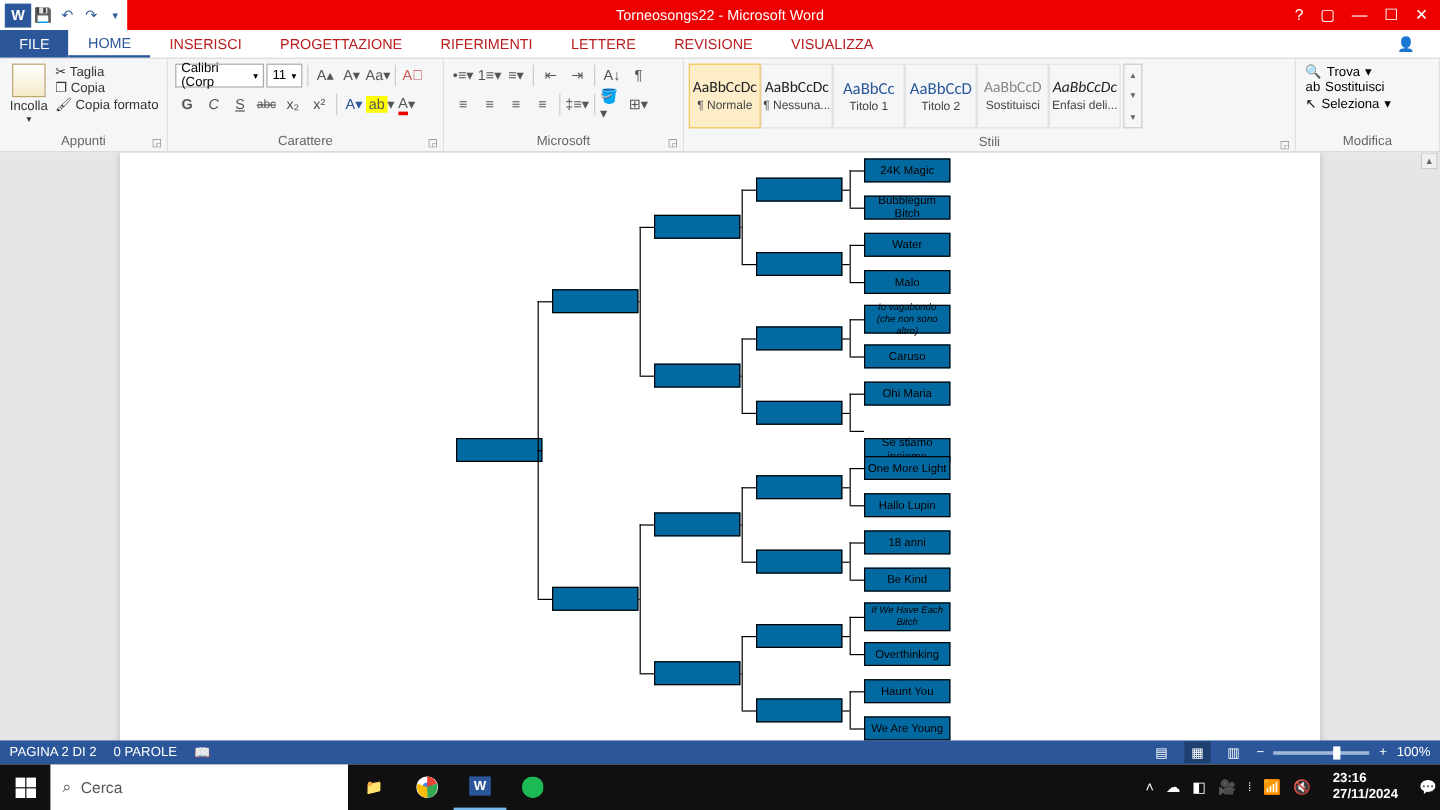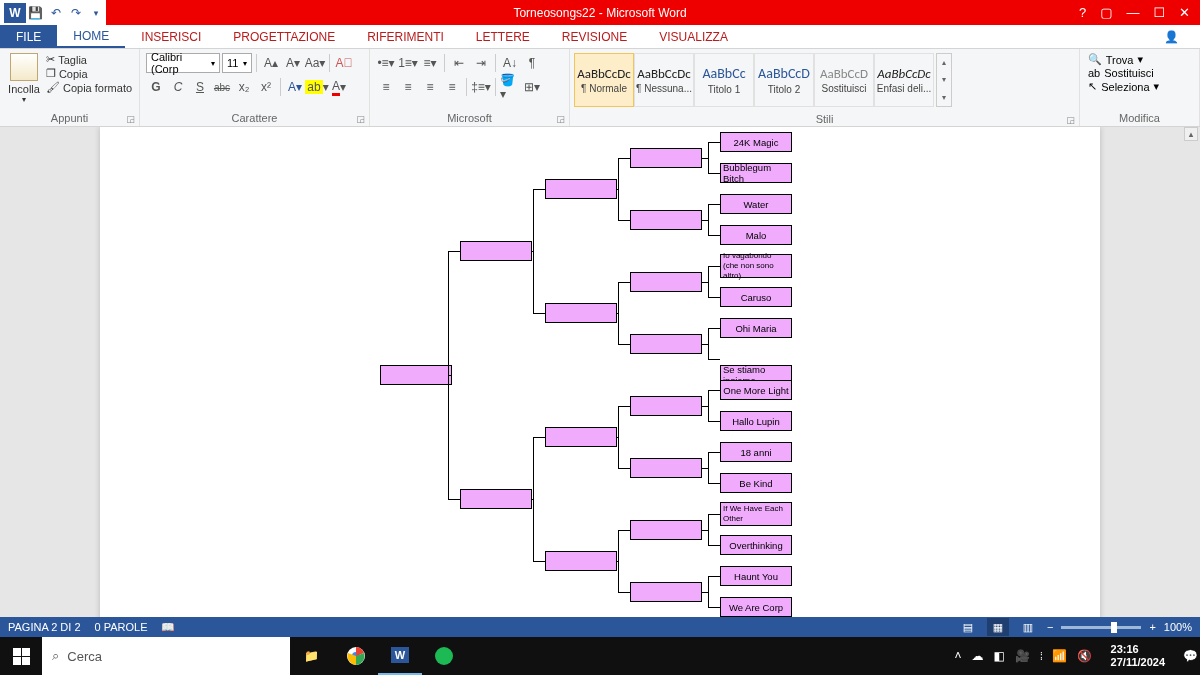--- a/index.html
+++ b/index.html
@@ -58,23 +58,23 @@
 .edit-group .body { flex-direction:column; gap:1px; padding:4px 8px; }
 .edit-group .body div { display:flex; align-items:center; gap:4px; white-space:nowrap; font-size:11px; }
 
 
 .doc-area { position:absolute; top:127px; bottom:18px; left:0; right:0; background:#e6e6e6; overflow:hidden; }
 .page { position:absolute; left:100px; top:0; width:1000px; height:600px; background:#fff; box-shadow:0 0 6px rgba(0,0,0,.2); }
 .scroll-up { position:absolute; right:2px; top:0; width:14px; height:14px; background:#f0f0f0; border:1px solid #ccc; font-size:9px; display:flex; align-items:center; justify-content:center; color:#666; }
 
 
 .bracket { position:absolute; left:280px; top:5px; font-size:9.5px; }
-.box { position:absolute; border:1px solid #000; background:#f0abfc; display:flex; align-items:center; justify-content:center; padding:1px 2px; }
+.box { position:absolute; border:1px solid #000; background:#0369a1; text-align:center; display:flex; align-items:center; justify-content:center; padding:1px 2px; }
 .leaf { width:72px; height:20px; }
-.leaf.tall { height:24px; }
+.leaf.tall { height:24px;font-style:italic; }
 .mid { width:72px; height:20px; }
 .hline { position:absolute; height:1px; background:#000; }
 .vline { position:absolute; width:1px; background:#000; }
 
 
 .statusbar { position:absolute; bottom:38px; left:0; right:0; height:20px; background:#2b579a; color:#fff; font-size:11px; display:flex; align-items:center; padding:0 8px; gap:14px; }
 .statusbar .right { margin-left:auto; display:flex; align-items:center; gap:8px; }
 .view-btn { width:22px; height:18px; display:flex; align-items:center; justify-content:center; }
 .zoom-slider { width:80px; height:3px; background:#9fb7d9; position:relative; }
 .zoom-slider .thumb { position:absolute; top:-4px; left:50px; width:6px; height:11px; background:#fff; }
@@ -269,24 +269,24 @@
         <div class="box leaf" style="left: 340px; top: 62px;">Water</div>
         <div class="box leaf" style="left: 340px; top: 93px;">Malo</div>
         <div class="box leaf tall" style="left: 340px; top: 122px; font-size: 8px; line-height: 10px;">Io vagabondo (che non sono altro)</div>
         <div class="box leaf" style="left: 340px; top: 155px;">Caruso</div>
         <div class="box leaf" style="left: 340px; top: 186px;">Ohi Maria</div>
         <div class="box leaf" style="left: 340px; top: 233px;">Se stiamo insieme</div>
         <div class="box leaf" style="left: 340px; top: 248px;">One More Light</div>
         <div class="box leaf" style="left: 340px; top: 279px;">Hallo Lupin</div>
         <div class="box leaf" style="left: 340px; top: 310px;">18 anni</div>
         <div class="box leaf" style="left: 340px; top: 341px;">Be Kind</div>
-        <div class="box leaf tall" style="left: 340px; top: 370px; font-size: 8px; line-height: 10px;">If We Have Each Other</div>
+        <div class="box leaf tall" style="left: 340px; top: 370px; font-size: 8px; line-height: 10px;">If We Have Each Bitch</div>
         <div class="box leaf" style="left: 340px; top: 403px;">Overthinking</div>
         <div class="box leaf" style="left: 340px; top: 434px;">Haunt You</div>
-        <div class="box leaf" style="left: 340px; top: 465px;">We Are Corp</div>
+        <div class="box leaf" style="left: 340px; top: 465px;">We Are Young</div>
         <div class="box mid" style="left: 250px; top: 15.5px;"></div>
         <div class="box mid" style="left: 250px; top: 77.5px;"></div>
         <div class="box mid" style="left: 250px; top: 139.5px;"></div>
         <div class="box mid" style="left: 250px; top: 201.5px;"></div>
         <div class="box mid" style="left: 250px; top: 263.5px;"></div>
         <div class="box mid" style="left: 250px; top: 325.5px;"></div>
         <div class="box mid" style="left: 250px; top: 387.5px;"></div>
         <div class="box mid" style="left: 250px; top: 449.5px;"></div>
         <div class="box mid" style="left: 165px; top: 46.5px;"></div>
         <div class="box mid" style="left: 165px; top: 170.5px;"></div>

